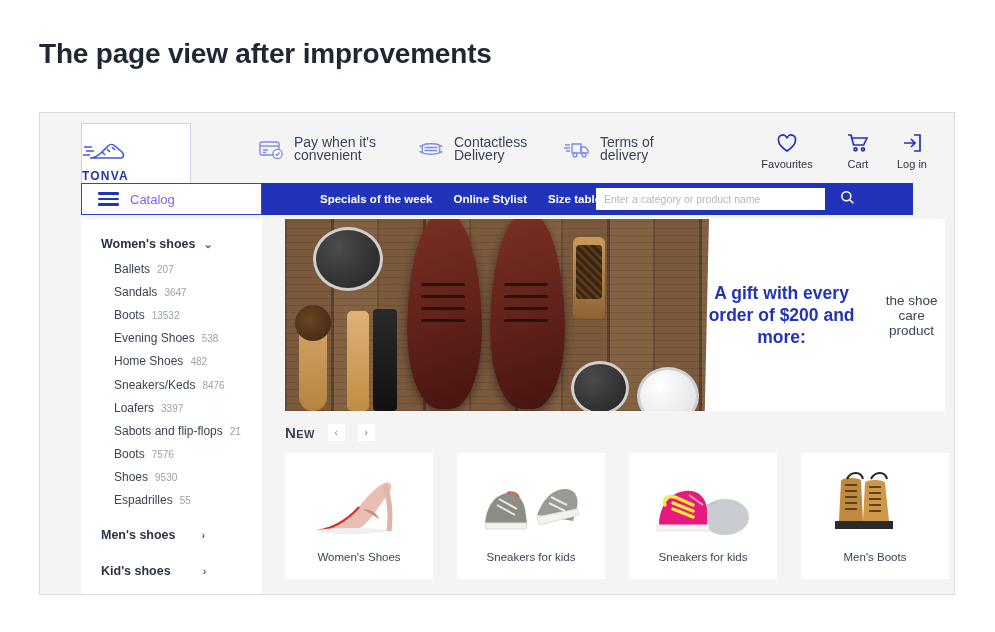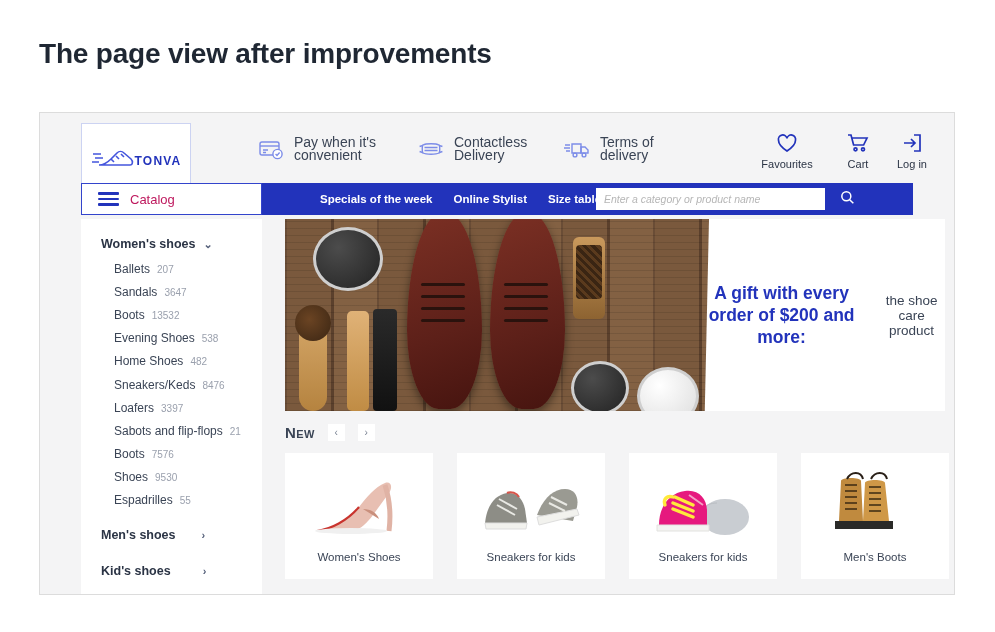--- a/index.html
+++ b/index.html
@@ -14,21 +14,21 @@
   }
   .frame{
     position:absolute;left:39px;top:112px;width:916px;height:483px;
     background:#f4f4f5;border:1px solid #dcdcdc;box-sizing:border-box;
   }
   
   .header{position:absolute;left:0;top:0;width:100%;height:72px;}
   .logo-box{
     position:absolute;left:41px;top:10px;width:110px;height:74px;
     background:#ffffff;border:1px solid #ccd3f2;box-sizing:border-box;
-    display:flex;align-items:center;justify-content:center;
+    display:flex;flex-direction:column;align-items:flex-start;justify-content:center;
   }
   .logo-text{font-size:12px;font-weight:bold;color:#2233bb;letter-spacing:1.2px;margin-top:1px;}
   .svc{position:absolute;display:flex;align-items:center;gap:9px;top:22px;}
   .svc-ico{width:28px;height:28px;flex:0 0 auto;}
   .svc-label{font-size:14px;line-height:13px;color:#3a4455;white-space:pre-line;}
   .svc1{left:217px;}
   .svc2{left:377px;}
   .svc3{left:523px;}
   .acct{position:absolute;top:18px;display:flex;flex-direction:column;align-items:center;gap:3px;cursor:pointer;}
   .acct-ico{width:24px;height:24px;}
@@ -38,31 +38,31 @@
   .a3{left:847px;width:50px;}
   
   .navbar{position:absolute;left:0;top:70px;width:100%;height:32px;}
   .catalog-btn{
     position:absolute;left:41px;top:0;width:181px;height:32px;
     background:#ffffff;border:1px solid #3344cc;box-sizing:border-box;
     display:flex;align-items:center;gap:11px;padding-left:16px;cursor:pointer;
   }
   .burger{display:flex;flex-direction:column;gap:3px;width:21px;}
   .burger i{display:block;height:2.5px;background:#2233bb;border-radius:1px;}
-  .catalog-label{font-size:13px;color:#be185d;}
+  .catalog-label{font-size:13px;color:#8b5cf6;}
   .navblue{
     position:absolute;left:222px;top:0;right:41px;height:32px;background:#2233bb;
     display:flex;align-items:center;
   }
   .nav-link{color:#fff;font-size:11.5px;font-weight:bold;margin-left:21px;cursor:pointer;white-space:nowrap;}
   .nav-link:first-child{margin-left:58px;}
   .search-wrap{position:absolute;right:44px;top:5px;display:flex;}
   .search-input{
     width:213px;height:22px;border:none;background:#fff;outline:none;
-    font-size:10.5px;color:#444;padding:0 8px;font-family:inherit;font-style:italic;
+    font-size:10.5px;color:#444;padding:0 8px;font-family:inherit;
   }
   .search-input::placeholder{color:#b6b6b6;}
   .search-btn{
     width:44px;height:22px;background:#2233bb;border:none;cursor:pointer;
     display:flex;align-items:center;justify-content:center;
   }
   
   .content{position:absolute;left:41px;top:106px;right:13px;bottom:0;display:flex;}
   .sidebar{width:181px;flex:0 0 181px;background:#ffffff;padding-top:12px;box-sizing:border-box;}
   .cat-head{

